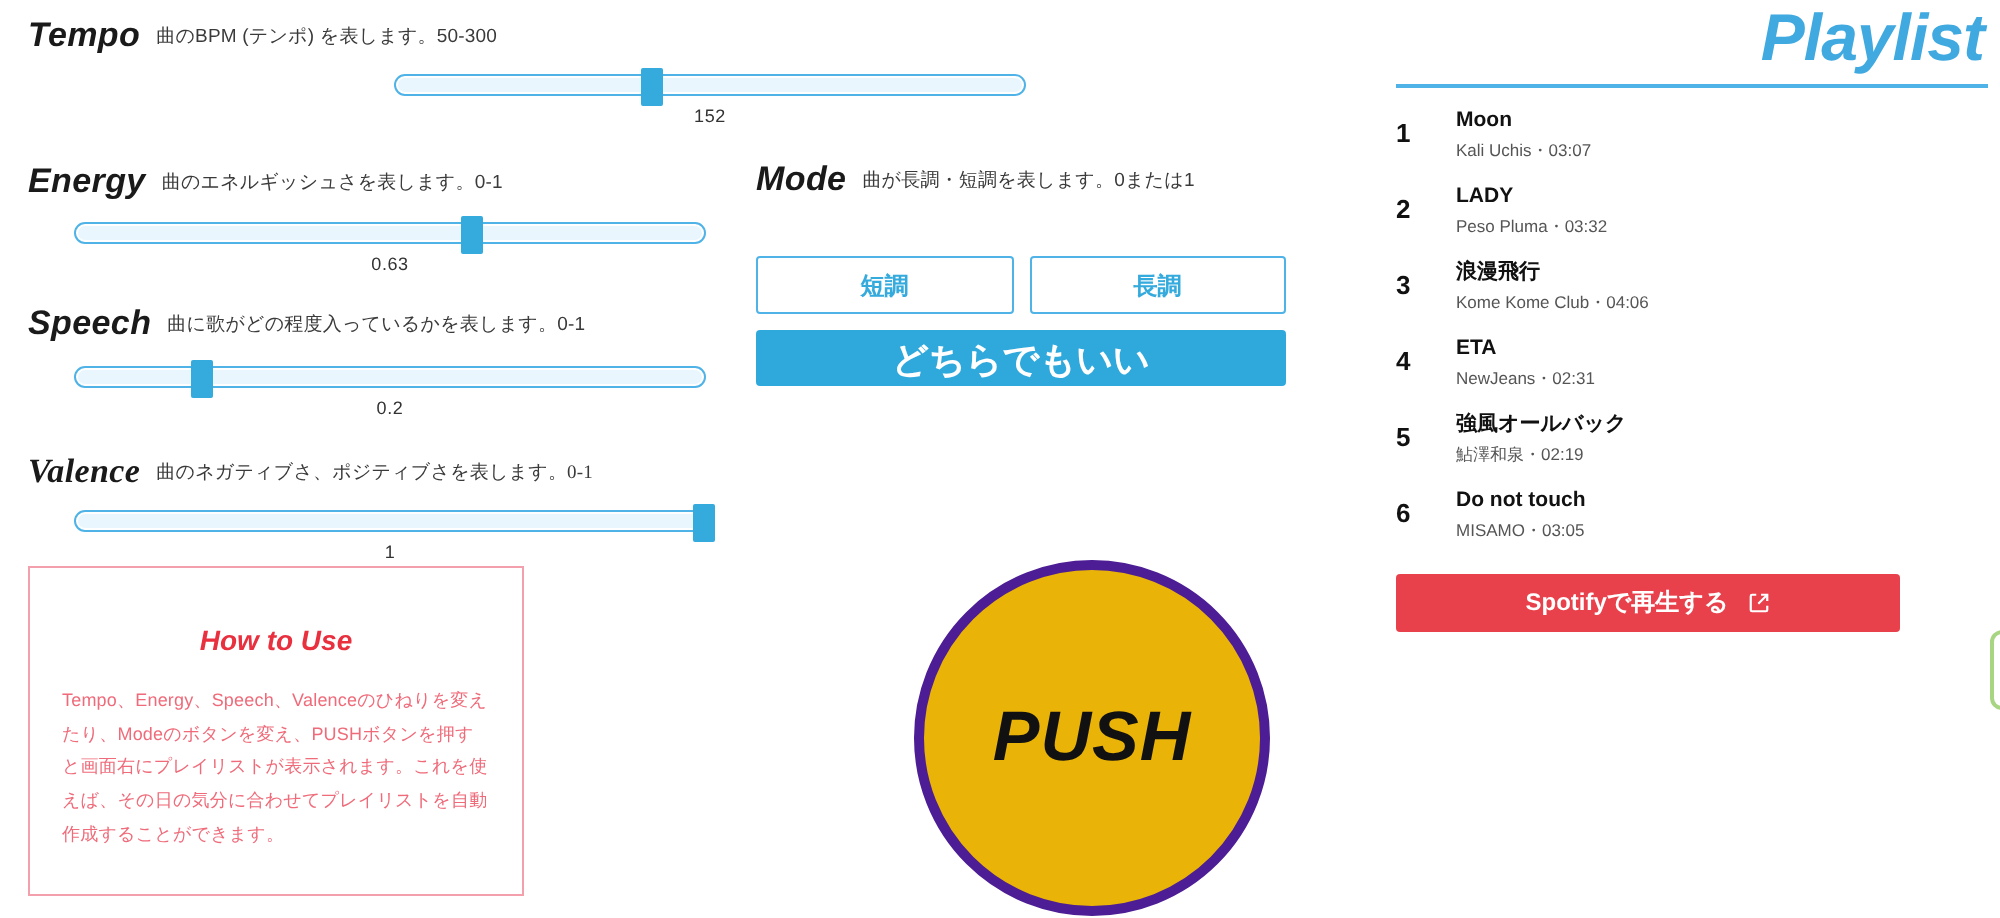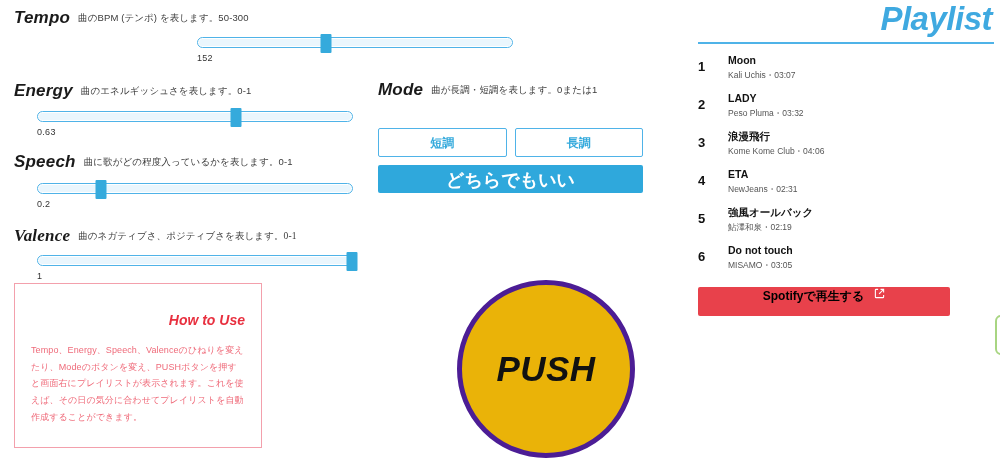--- a/index.html
+++ b/index.html
@@ -68,21 +68,21 @@
     height: 19px;
     background: #35AADC;
     border-radius: 1px;
     transform: translateX(-50%);
     cursor: pointer;
   }
   .slider-value {
     position: absolute;
     top: 16px;
     width: 100%;
-    text-align: left;
+    text-align: center;
     font-size: 9px;
     color: #333;
     letter-spacing: 0.3px;
   }
 
   
   .mode-block { position: absolute; left: 378px; top: 80px; width: 265px; }
   .mode-btn-row { display: flex; gap: 8px; margin-top: 28px; }
   .mode-btn {
     flex: 1;
@@ -117,21 +117,21 @@
   
   .howto {
     position: absolute;
     left: 14px; top: 283px;
     width: 248px; height: 165px;
     border: 1px solid #F3A0AC;
     background: #ffffff;
     padding: 14px 16px 10px 16px;
   }
   .howto-title {
-    text-align: right;
+    text-align: center;
     color: #E8303F;
     font-size: 14px;
     font-weight: bold;
     font-style: italic;
     margin: 14px 0 14px 0;
   }
   .howto-body {
     color: #EF6B7A;
     font-size: 9px;
     line-height: 1.85;
@@ -212,26 +212,27 @@
     font-size: 8.5px;
     color: #555;
     line-height: 1.6;
   }
 
   .spotify-btn {
     position: absolute;
     left: 8px; top: 287px;
     width: 252px; height: 29px;
     background: #E8414B;
-    color: #000000;
+    color: #ffffff;
     border: none;
     border-radius: 2px;
     font-size: 12px;
     font-weight: bold;
     display: flex;
+    align-items: center;
     justify-content: center;
     gap: 10px;
     cursor: pointer;
     font-family: "Liberation Sans", "DejaVu Sans", sans-serif;
   }
   .ext-icon { display: inline-flex; }
 
   .green-tab {
     position: absolute;
     left: 995px; top: 315px;

